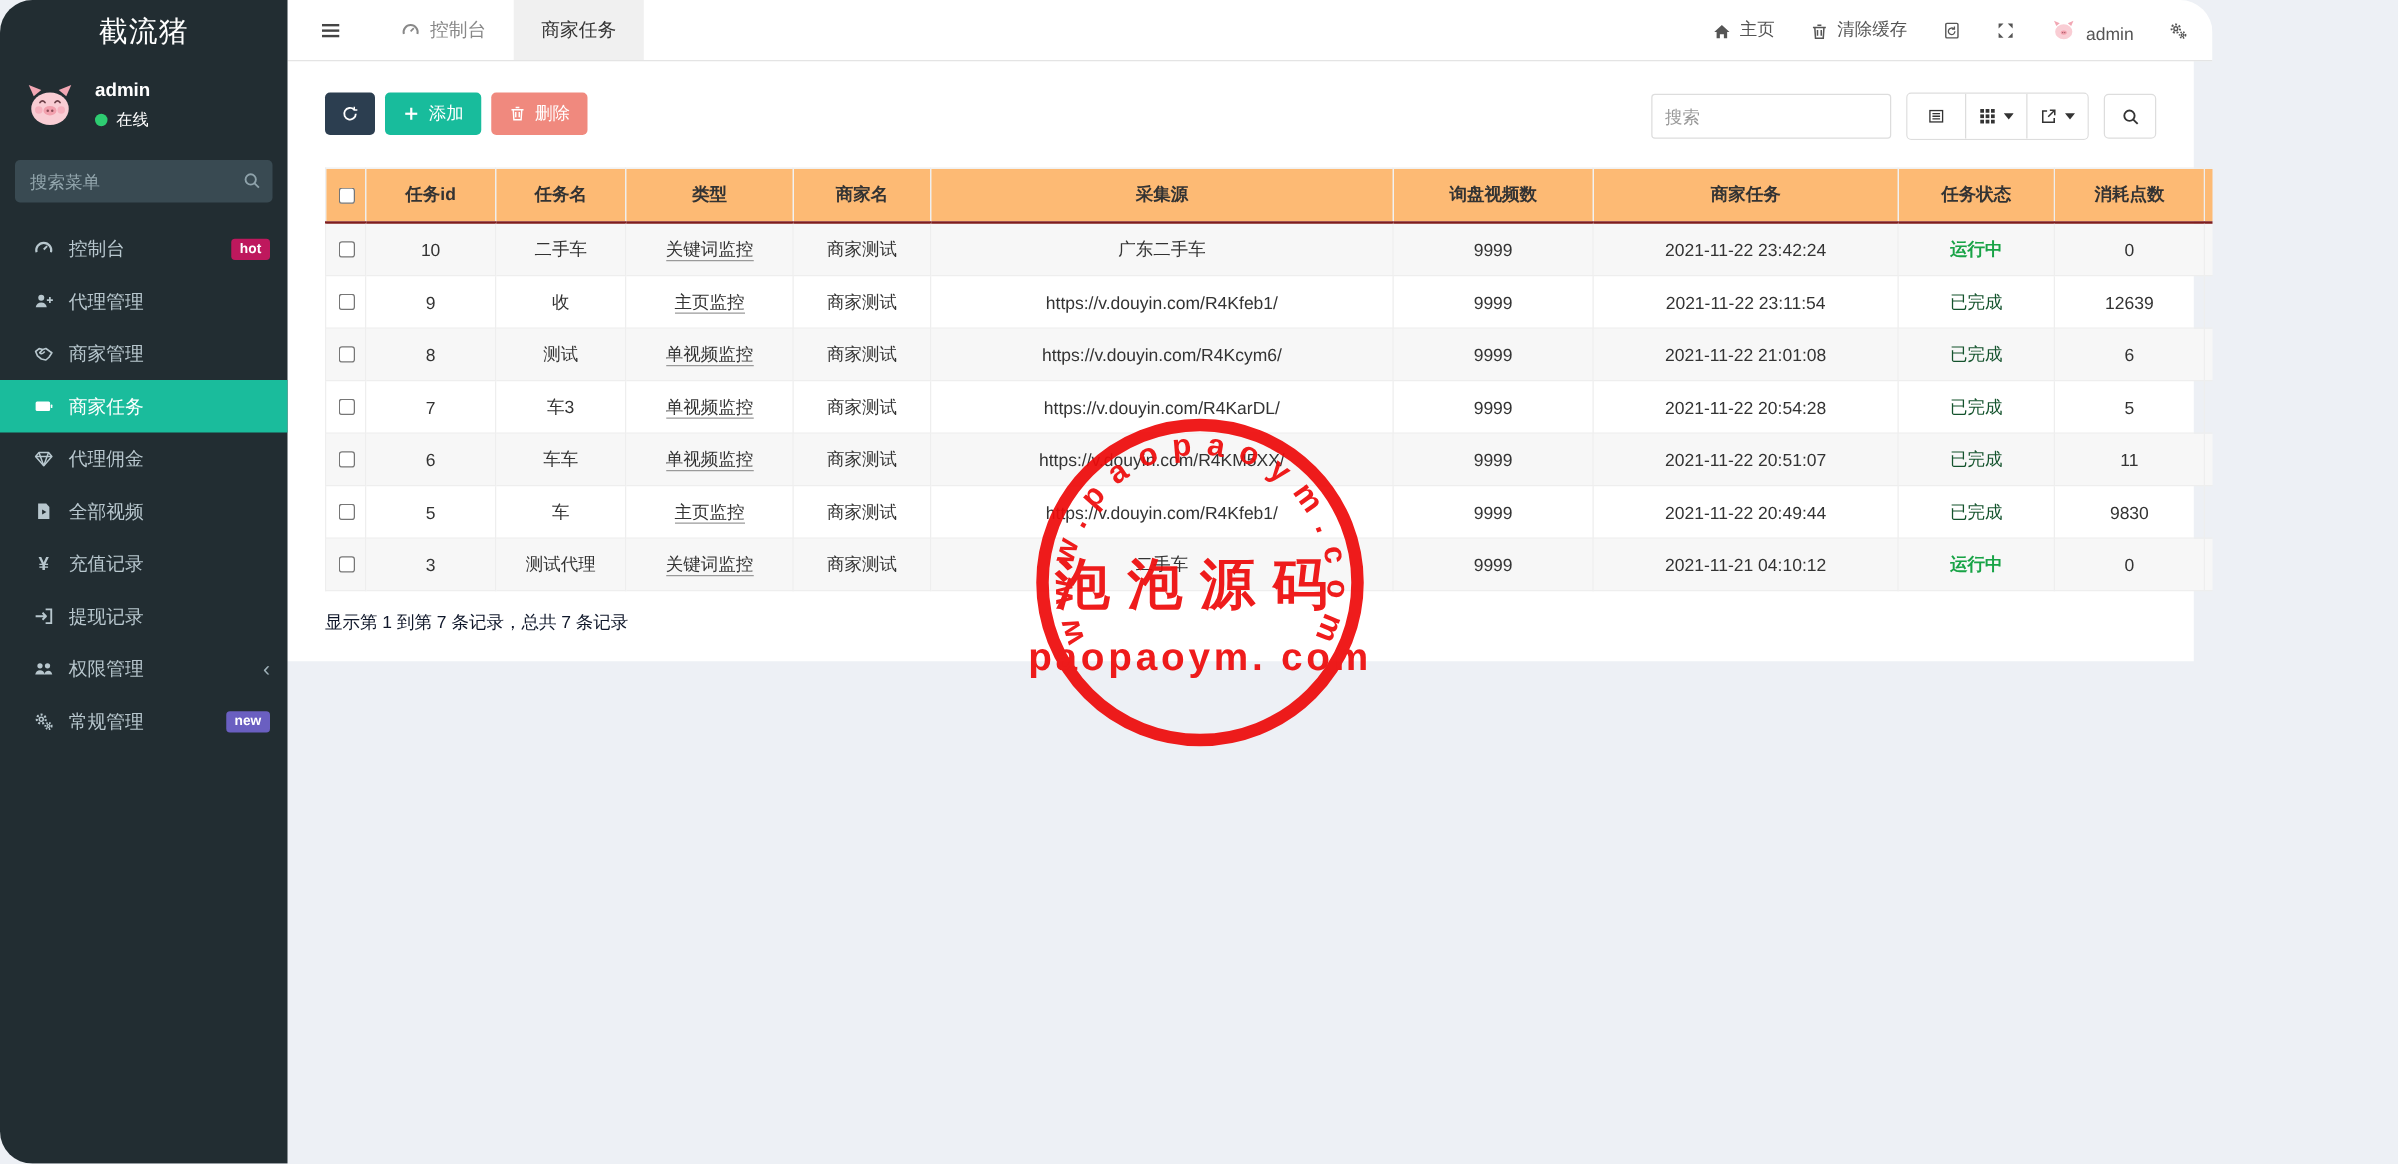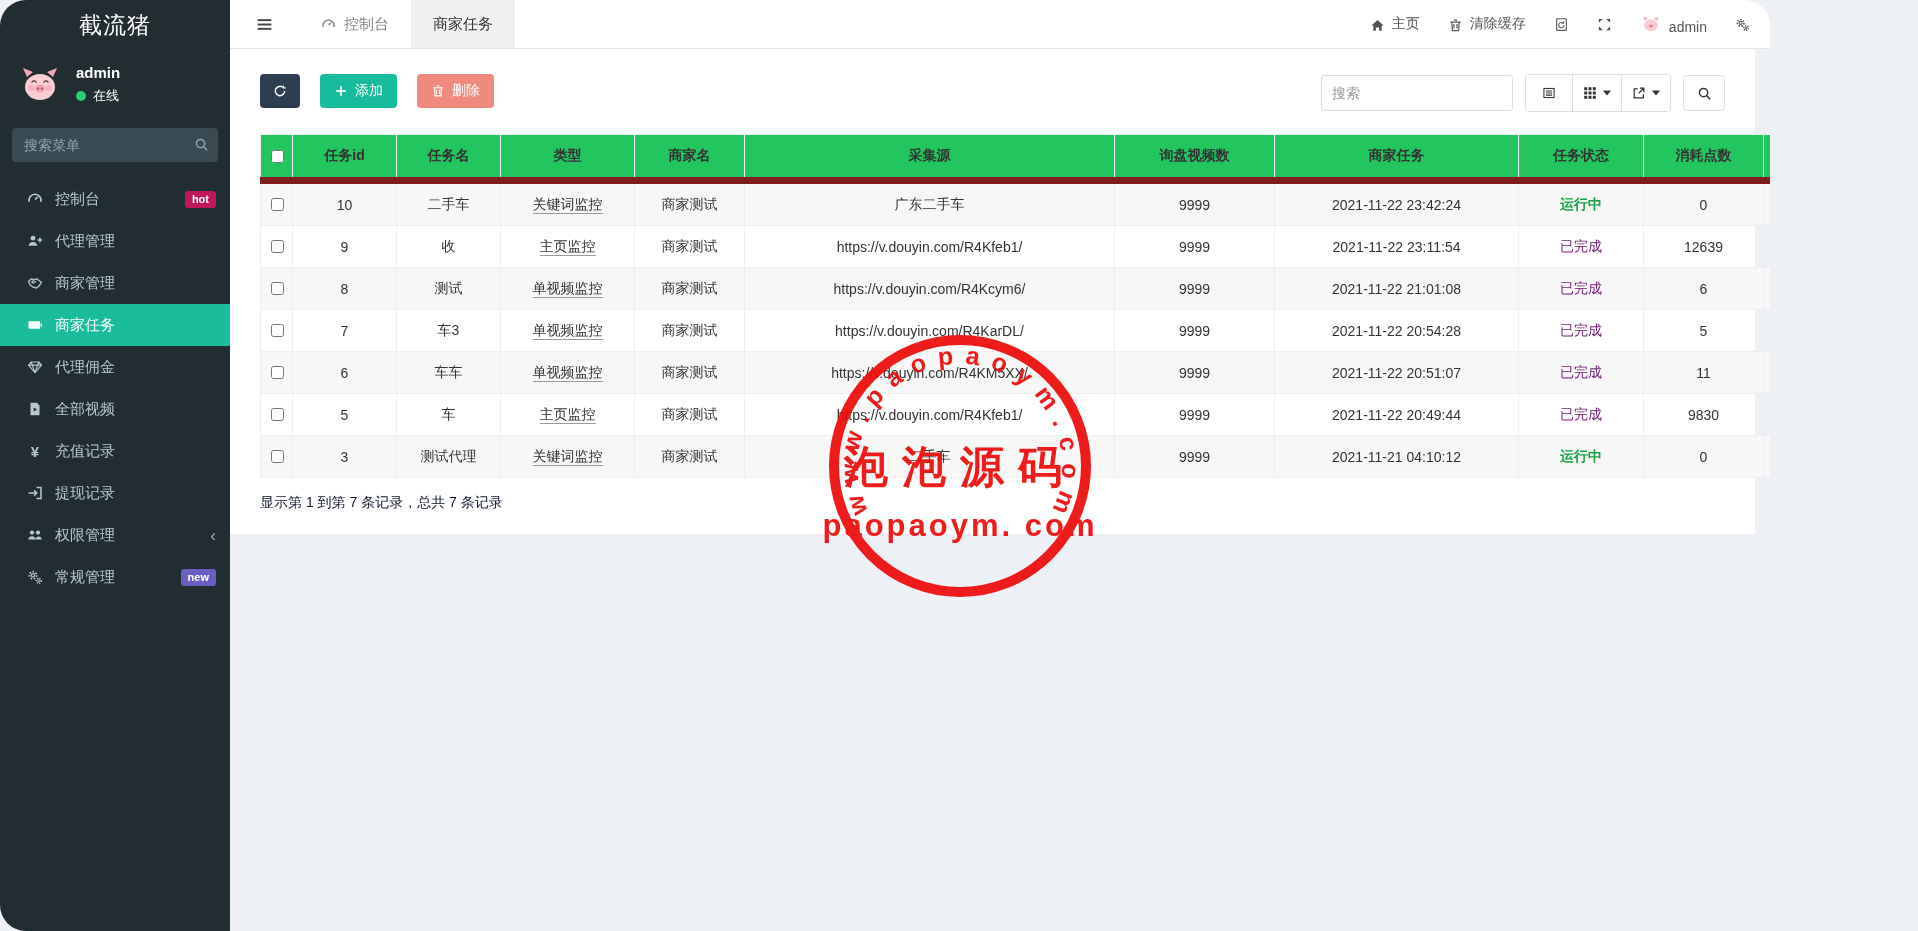--- a/index.html
+++ b/index.html
@@ -37,21 +37,21 @@
   .tab{display:flex;align-items:center;gap:8px;padding:0 22px;font-size:15px;color:#888;cursor:pointer;}
   .tab.active{background:#f0f0f0;color:#333;}
   .topbar-right{margin-left:auto;display:flex;align-items:center;gap:28px;padding-right:20px;color:#555;font-size:14px;}
   .tb-item{display:inline-flex;align-items:flex-end;gap:7px;cursor:pointer;color:#555;}
   .mini-avatar{width:22px;height:22px;border-radius:50%;overflow:hidden;flex:none;}
 
   
   .page{position:absolute;left:230px;top:48px;right:0;bottom:0;background:#edf0f5;}
   .panel{background:#fff;width:calc(100% - 15px);box-sizing:border-box;padding:26px 30px 22px;}
   .toolbar{display:flex;align-items:flex-start;}
-  .left-btns{display:flex;gap:20px;}
+  .left-btns{display:flex;gap:8px;}
   .btn{height:34px;border:none;border-radius:4px;display:inline-flex;align-items:center;gap:7px;
        font-size:14px;cursor:pointer;color:#fff;}
   .btn svg{width:14px;height:14px;}
   .btn-refresh{background:#2c3e50;width:40px;justify-content:center;}
   .btn-add{background:#18bc9c;padding:0 14px;}
   .btn-delete{background:#f0897e;padding:0 14px;}
   .toolbar-right{margin-left:auto;display:flex;align-items:center;}
   .search-input{width:170px;height:34px;border:1px solid #ddd;border-radius:3px;padding:0 10px;
                 font-size:14px;color:#555;outline:none;margin-left:42px;}
   .search-input::placeholder{color:#999;}
@@ -59,26 +59,26 @@
   .btn-group button{height:36px;min-width:46px;background:#fff;border:none;border-left:1px solid #ddd;
                     display:inline-flex;align-items:center;justify-content:center;gap:6px;color:#333;cursor:pointer;padding:0 10px;}
   .btn-group button:first-child{border-left:none;}
   .btn-group svg{width:14px;height:14px;}
   .btn-search{margin-left:12px;width:42px;height:36px;border:1px solid #ddd;border-radius:4px;background:#fff;
               display:inline-flex;align-items:center;justify-content:center;color:#333;cursor:pointer;}
 
   
   .grid-table{width:100%;border-collapse:collapse;table-layout:fixed;margin-top:22px;font-size:14px;color:#333;}
   .grid-table th,.grid-table td{border:1px solid #eee;text-align:center;overflow:hidden;white-space:nowrap;}
-  .grid-table th{height:40px;font-weight:bold;border-bottom:7px solid #7f1d1d;background:#22c55e;}
+  .grid-table th{height:40px;font-weight:bold;border-bottom:2px solid #7f1d1d;background:#fdba74;}
   .grid-table td{height:39px;}
   .grid-table tbody tr:nth-child(odd){background:#f7f7f7;}
   .type-underline{border-bottom:1px solid #9a9a9a;padding-bottom:1px;}
   .status-running{color:#18a346;font-weight:bold;}
-  .status-done{color:#701a75;}
+  .status-done{color:#14532d;}
   .btn-edit,.btn-del{width:27px;height:24px;border:none;border-radius:3px;color:#fff;
                      display:inline-flex;align-items:center;justify-content:center;cursor:pointer;vertical-align:middle;}
   .btn-edit{background:#18bc9c;margin-right:5px;}
   .btn-del{background:#e74c3c;}
   .btn-edit svg,.btn-del svg{width:12px;height:12px;}
   .summary{margin-top:16px;font-size:14px;color:#0f172a;}
 
   
   .stamp{position:absolute;left:810px;top:316px;width:300px;height:300px;z-index:6;pointer-events:none;opacity:.93;}
 </style>

